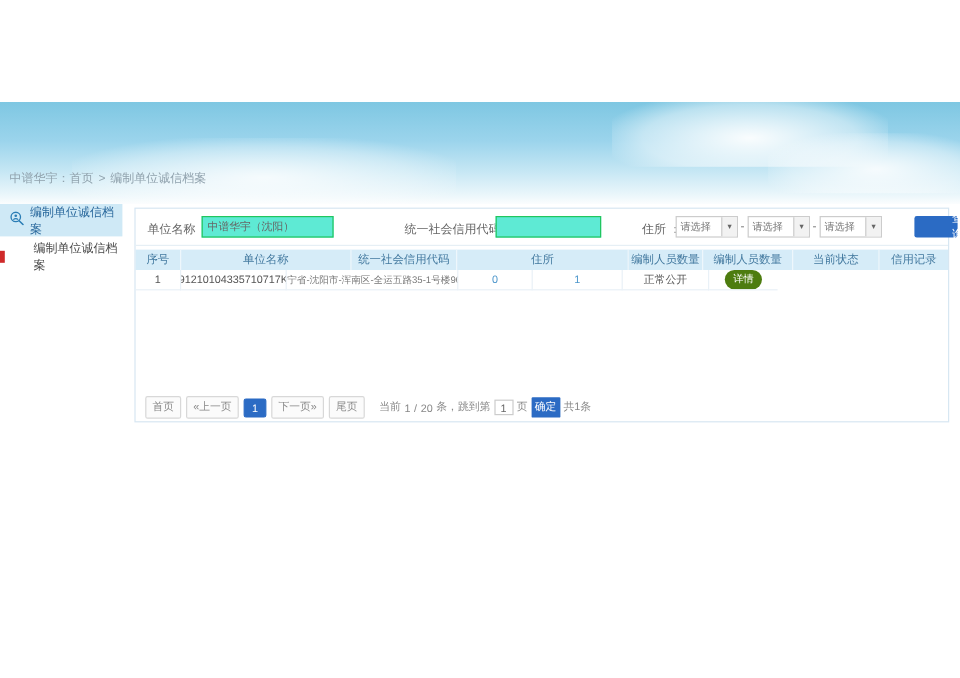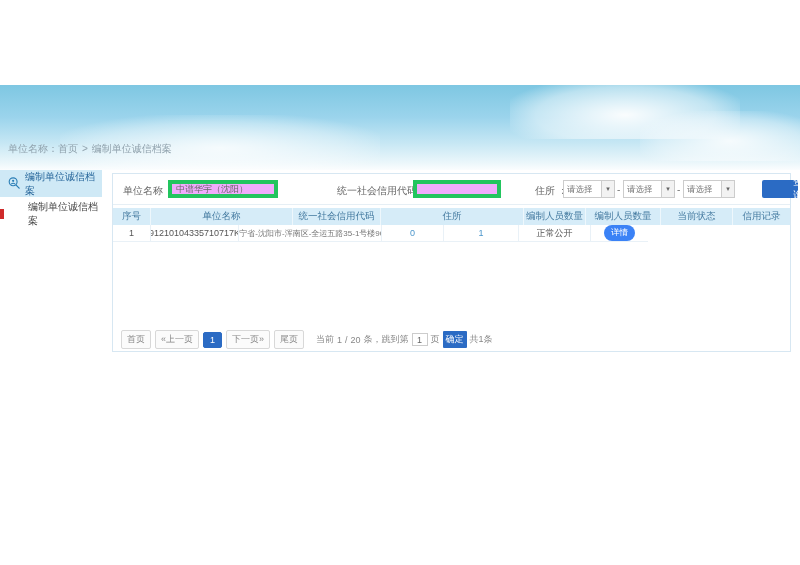--- a/index.html
+++ b/index.html
@@ -35,21 +35,21 @@
   .side-item.plain { background:#fff; color:#4a4a4a; margin-top:3px; padding-left:28px; }
   .red-marker { position:absolute; left:0; top:9px; width:4px; height:10px; background:#cf2a2a; }
 
   .panel { position:absolute; left:112px; top:3px; width:679px; height:179px;
     background:#fff; border:1px solid #d7e7f2; }
 
   
   .form-row { position:relative; height:31px; border-bottom:1px solid #e6eff5; }
   .flabel { position:absolute; top:10px; font-size:10px; color:#666; white-space:nowrap; }
   .l1 { left:10px; } .l2 { left:224px; } .l3 { left:422px; }
-  .tinput { position:absolute; top:6px; height:18px; border:4px solid #22c55e; background:#f0abfc;
+  .tinput { position:absolute; top:6px; height:18px; border:1px solid #22c55e; background:#5eead4;
     font-size:9px; color:#666; padding:0 4px; font-family:inherit; }
   .i1 { left:55px; width:110px; } .i2 { left:300px; width:88px; }
   .sel { position:absolute; top:6px; width:52px; height:18px; border:1px solid #ccc; background:#fff;
     display:flex; align-items:stretch; cursor:pointer; }
   .sel .sval { flex:1; font-size:8.5px; color:#777; padding:3px 0 0 3px; overflow:hidden; white-space:nowrap;font-family:Liberation Mono, monospace; }
   .sel .sarrow { width:13px; border-left:1px solid #ccc; background:#f2f2f2; font-size:7px; color:#666;
     display:flex; align-items:center; justify-content:center; }
   .s1 { left:450px; } .s2 { left:510px; } .s3 { left:570px; }
   .dash { position:absolute; top:10px; font-size:10px; color:#777; }
   .d1 { left:504px; } .d2 { left:564px; }
@@ -61,21 +61,21 @@
   .tbl { margin-top:3px; }
   .trow { display:flex; width:677px; }
   .th,.td { height:17px; display:flex; align-items:center; justify-content:center;
     overflow:hidden; white-space:nowrap; }
   .th { background:#d6ecf8; color:#43799f; font-size:9.5px; border-right:1px solid #eef7fc; }
   .td { font-size:9px; color:#555; border-right:1px solid #e9f1f7; border-bottom:1px solid #e9f1f7; }
   .w0{width:38px;} .w1{width:142px;} .w2{width:88px;} .w3{width:143px;}
   .w4{width:62px;} .w5{width:75px;} .w6{width:72px;} .w7{width:57px; border-right:none;}
   .link { color:#4c96cb; text-decoration:none; cursor:pointer; }
   .addr { font-size:8px; color:#777; }
-  .detail-btn { background:#3b82f6; color:#fff; font-size:8.5px; border:none; border-radius:8px;
+  .detail-btn { background:#4d7c0f; color:#fff; font-size:8.5px; border:none; border-radius:8px;
     padding:2px 7px; cursor:pointer; font-family:inherit; }
 
   
   .pager { position:absolute; left:8px; top:156px; display:flex; align-items:center; gap:4px;
     font-size:9px; color:#888; }
   .pbtn { border:1px solid #d8d8d8; background:#fbfbfb; color:#888; padding:2px 5px;
     border-radius:2px; cursor:pointer; font-size:9px; font-family:inherit; }
   .pcur { background:#2b6bc4; border:1px solid #2b6bc4; color:#fff; padding:2px 6px;
     border-radius:2px; cursor:pointer; font-size:9px; font-family:inherit; }
   .pinfo { margin-left:8px; display:flex; align-items:center; gap:3px; }
@@ -87,21 +87,21 @@
 </head>
 <body>
 
 <div class="page">
 
   <div class="sky">
     <div class="cloud c1"></div>
     <div class="cloud c2"></div>
     <div class="cloud c3"></div>
     <div class="breadcrumb">
-      <span>单位名称：</span><a>首页</a><span class="sep">&gt;</span><span>编制单位诚信档案</span>
+      <span>中谱华宇：</span><a>首页</a><span class="sep">&gt;</span><span>编制单位诚信档案</span>
     </div>
   </div>
 
   <div class="content">
 
     <div class="sidebar">
       <div class="side-item active">
         <span class="sicon">
           <svg width="12" height="12" viewBox="0 0 14 14">
             <circle cx="6" cy="5.6" r="4.6" fill="none" stroke="#2a7db5" stroke-width="1.3"></circle>

